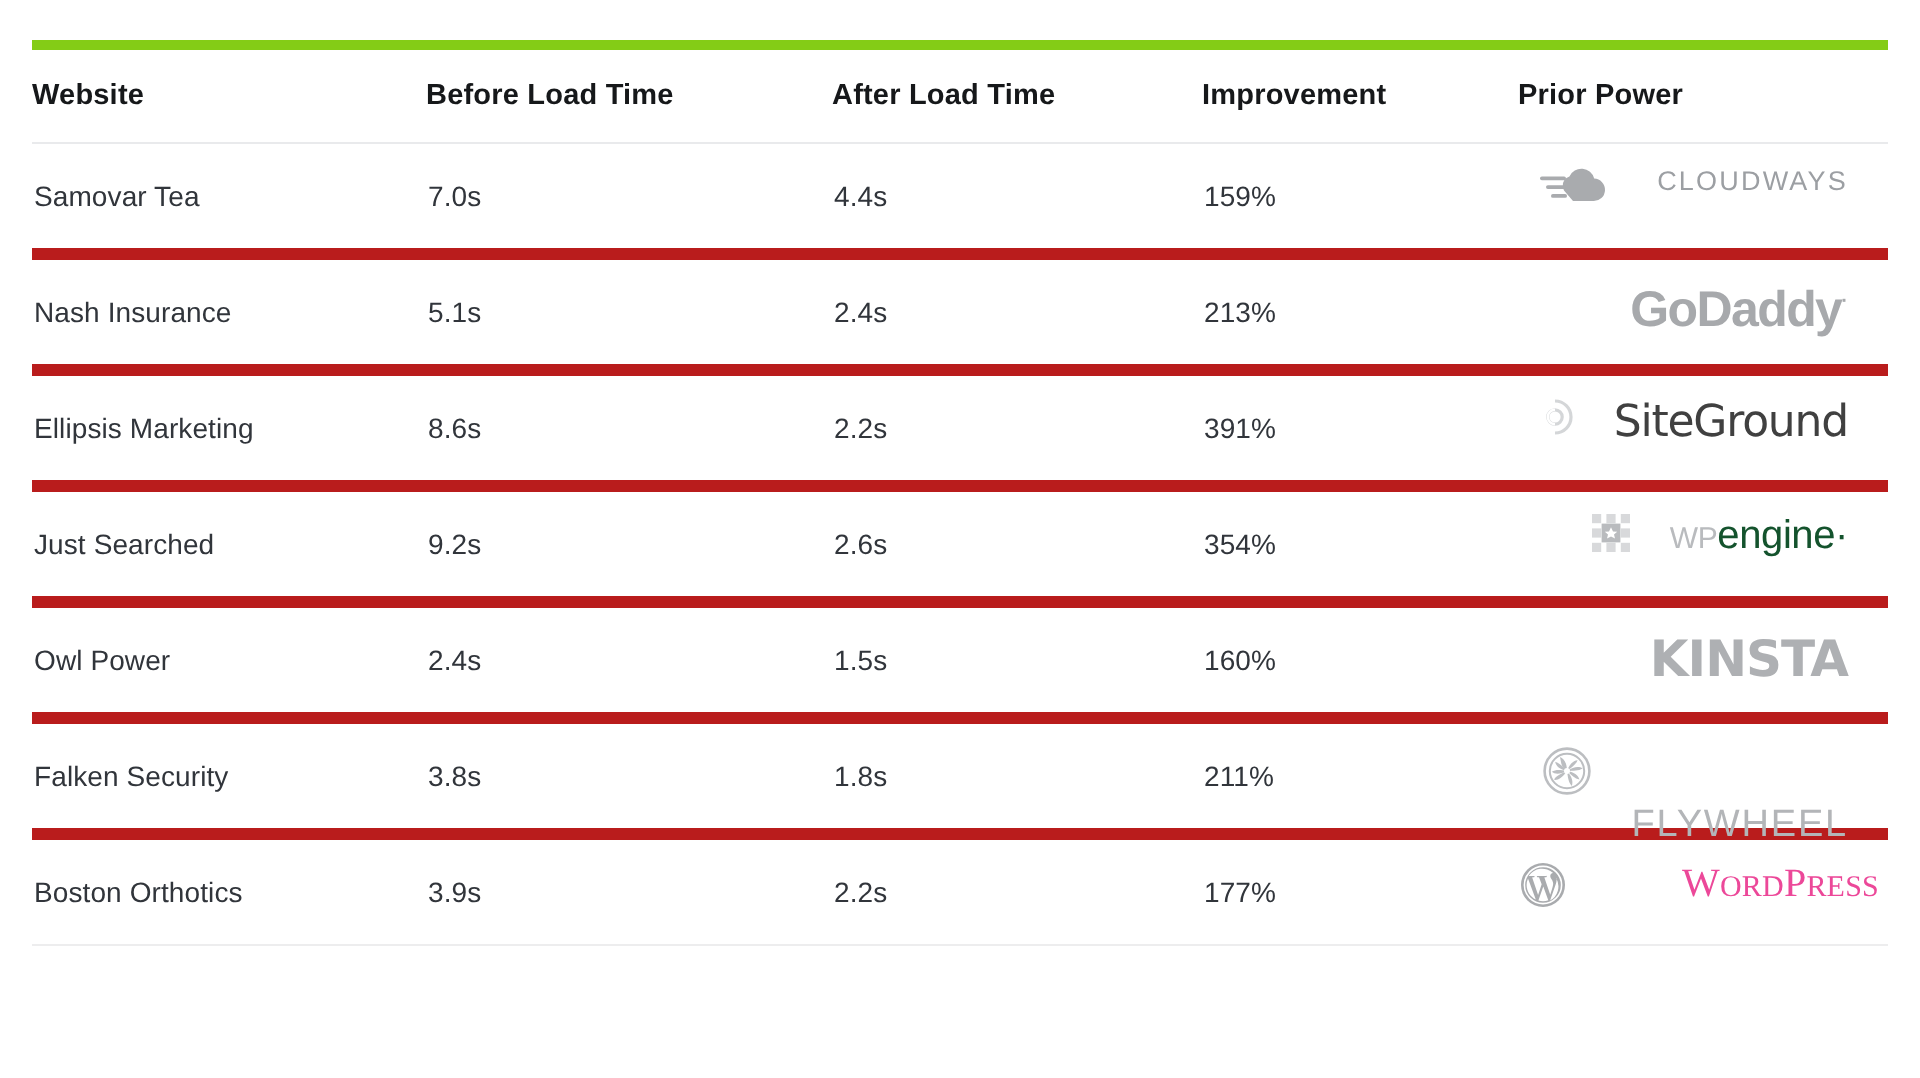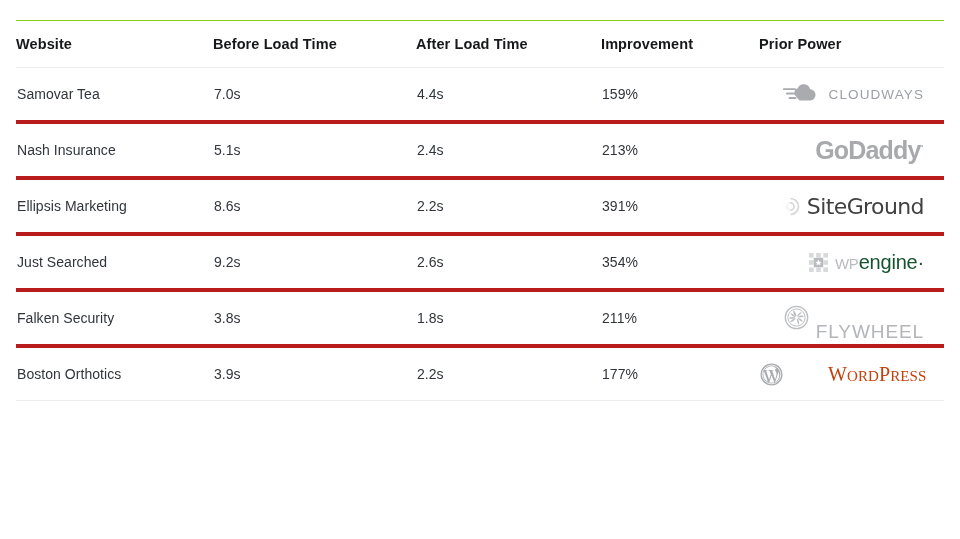--- a/index.html
+++ b/index.html
@@ -36,47 +36,46 @@
 
   thead th {
     text-align: left;
     font-size: 14.5px;
     font-weight: 700;
     color: #16181a;
     letter-spacing: 0.1px;
     padding: 0 0 0 0;
     height: 46px;
     vertical-align: middle;
-    border-top: 1px solid #84cc16;
+    border-top: 5px solid #84cc16;
     border-bottom: 1px solid #e9eaec;
     background: #ffffff;
   }
   thead th.h-host { text-align: left; }
 
   tbody td {
     font-size: 14px;
     font-weight: 400;
     color: #31353b;
     height: 50px;
     vertical-align: middle;
-    border-bottom: 4px solid #b91c1c;
+    border-bottom: 6px solid #b91c1c;
     background: #ffffff;
     letter-spacing: 0.05px;
   }
   tbody tr:last-child td { border-bottom: 1px solid #ededee; }
 
   td.host-cell {
     text-align: right;
     padding-right: 20px;
   }
   .logo {
     display: inline-flex;
-    align-items: center;
     justify-content: flex-end;
-    gap: 7px;
+    gap: 20px;
     height: 30px;
     user-select: none;
   }
   .logo svg { display: block; }
 
   
   .wm-cloudways {
     font-family: "Liberation Sans", sans-serif;
     font-size: 13.5px;
     letter-spacing: 1.1px;
@@ -129,21 +128,21 @@
     font-weight: 400;
     letter-spacing: 0.9px;
     color: #b3b5b8;
     margin-top: 29px;
   }
   .wm-wordpress {
     font-family: "Liberation Serif", serif;
     font-size: 20px;
     font-weight: 400;
     letter-spacing: 0.1px;
-    color: #c2410c;
+    color: #ec4899;
     margin-left: 38px;
   }
   .wm-wordpress .sc { font-size: 15px; }
 </style>
 </head>
 <body>
 
 <div class="page">
   <table class="cmp">
     <colgroup>
@@ -223,20 +222,30 @@
                   <rect x="7.2" y="14.4" width="4.6" height="4.6"></rect>
                   <rect x="14.4" y="14.4" width="4.6" height="4.6"></rect>
         </g>
         <rect x="4.8" y="4.8" width="9.4" height="9.4" fill="#b9bbbe"></rect>
         <path d="M9.5 6.6l1 2.1 2.1.2-1.6 1.4.5 2-2-1.1-2 1.1.5-2-1.6-1.4 2.1-.2z" fill="#ffffff"></path>
       </svg>
       <span><span class="wm-wpengine-bold">WP</span><span class="wm-wpengine-light">engine</span><span class="wm-wpengine-light">·</span></span>
     </span></td>
         </tr>
         <tr>
+          <td>Owl Power</td>
+          <td>2.4s</td>
+          <td>1.5s</td>
+          <td>160%</td>
+          <td class="host-cell">
+    <span class="logo">
+      <span class="wm-kinsta">KINSTA</span>
+    </span></td>
+        </tr>
+        <tr>
           <td>Falken Security</td>
           <td>3.8s</td>
           <td>1.8s</td>
           <td>211%</td>
           <td class="host-cell">
     <span class="logo">
       <svg width="25" height="25" viewBox="0 0 25 25" aria-hidden="true">
         <circle cx="12.5" cy="12.5" r="11.2" fill="none" stroke="#bcbec1" stroke-width="1.3"></circle>
         <circle cx="12.5" cy="12.5" r="8.6" fill="none" stroke="#bcbec1" stroke-width="1"></circle>
         <g fill="#bcbec1">

